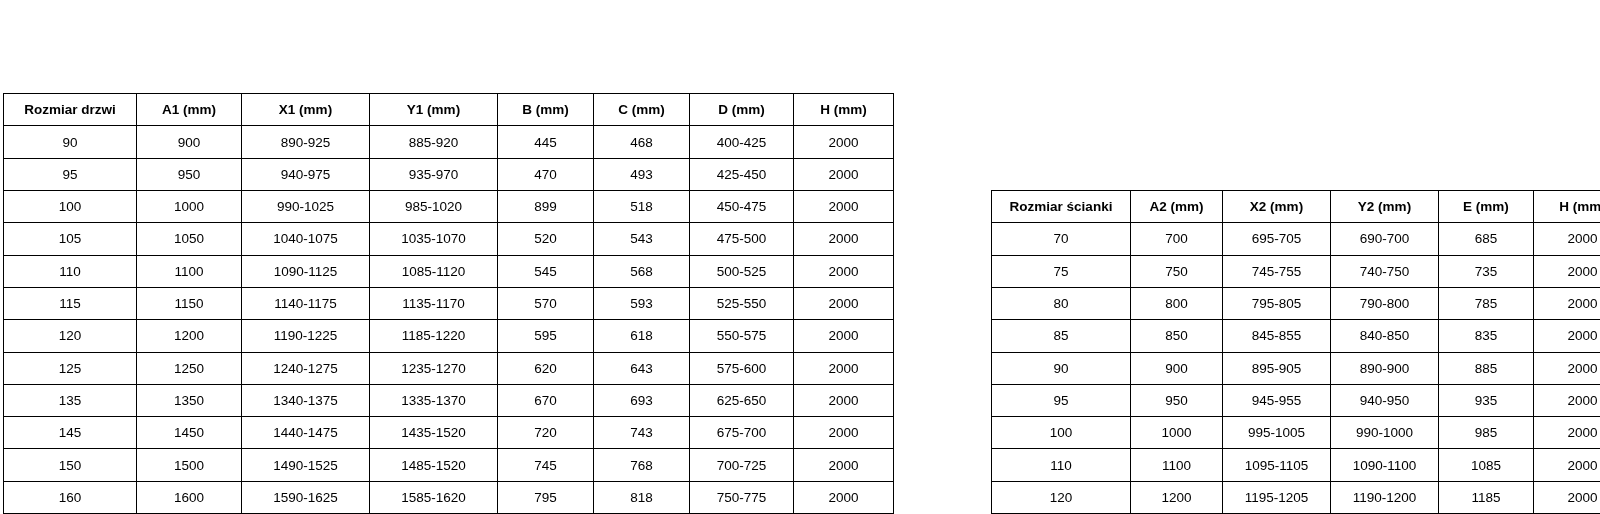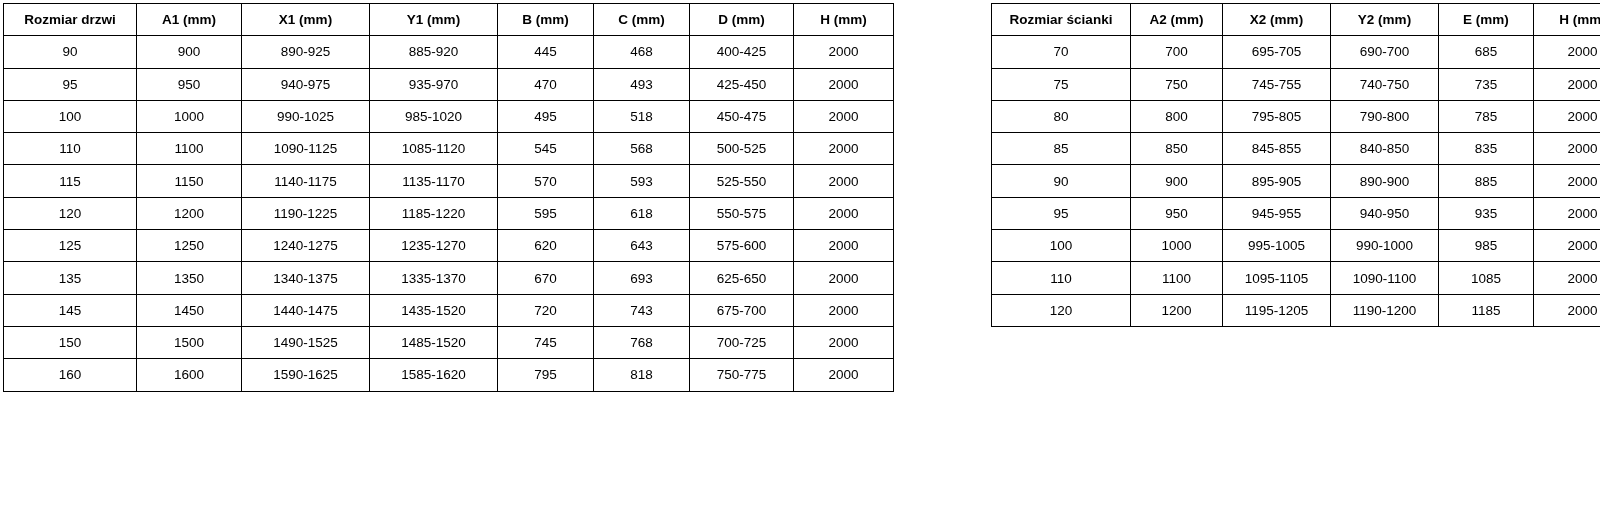--- a/index.html
+++ b/index.html
@@ -14,21 +14,21 @@
     color: #000000;
     overflow: hidden;
   }
   .page {
     position: relative;
     width: 1600px;
     height: 514px;
     box-sizing: border-box;
     padding: 3px 0 0 3px;
     display: flex;
-    align-items: flex-start;
+    align-items: flex-end;
     gap: 15px;
   }
   .table-wrap {
     box-sizing: border-box;
   }
   .wrap-left {
     width: 840px;
     flex: 0 0 840px;
   }
   .wrap-gap {
@@ -126,23 +126,33 @@
             <td>470</td>
             <td>493</td>
             <td>425-450</td>
             <td>2000</td>
           </tr>
           <tr>
             <td>100</td>
             <td>1000</td>
             <td>990-1025</td>
             <td>985-1020</td>
-            <td>495</td>
+            <td>899</td>
             <td>518</td>
             <td>450-475</td>
+            <td>2000</td>
+          </tr>
+          <tr>
+            <td>105</td>
+            <td>1050</td>
+            <td>1040-1075</td>
+            <td>1035-1070</td>
+            <td>520</td>
+            <td>543</td>
+            <td>475-500</td>
             <td>2000</td>
           </tr>
           <tr>
             <td>110</td>
             <td>1100</td>
             <td>1090-1125</td>
             <td>1085-1120</td>
             <td>545</td>
             <td>568</td>
             <td>500-525</td>

